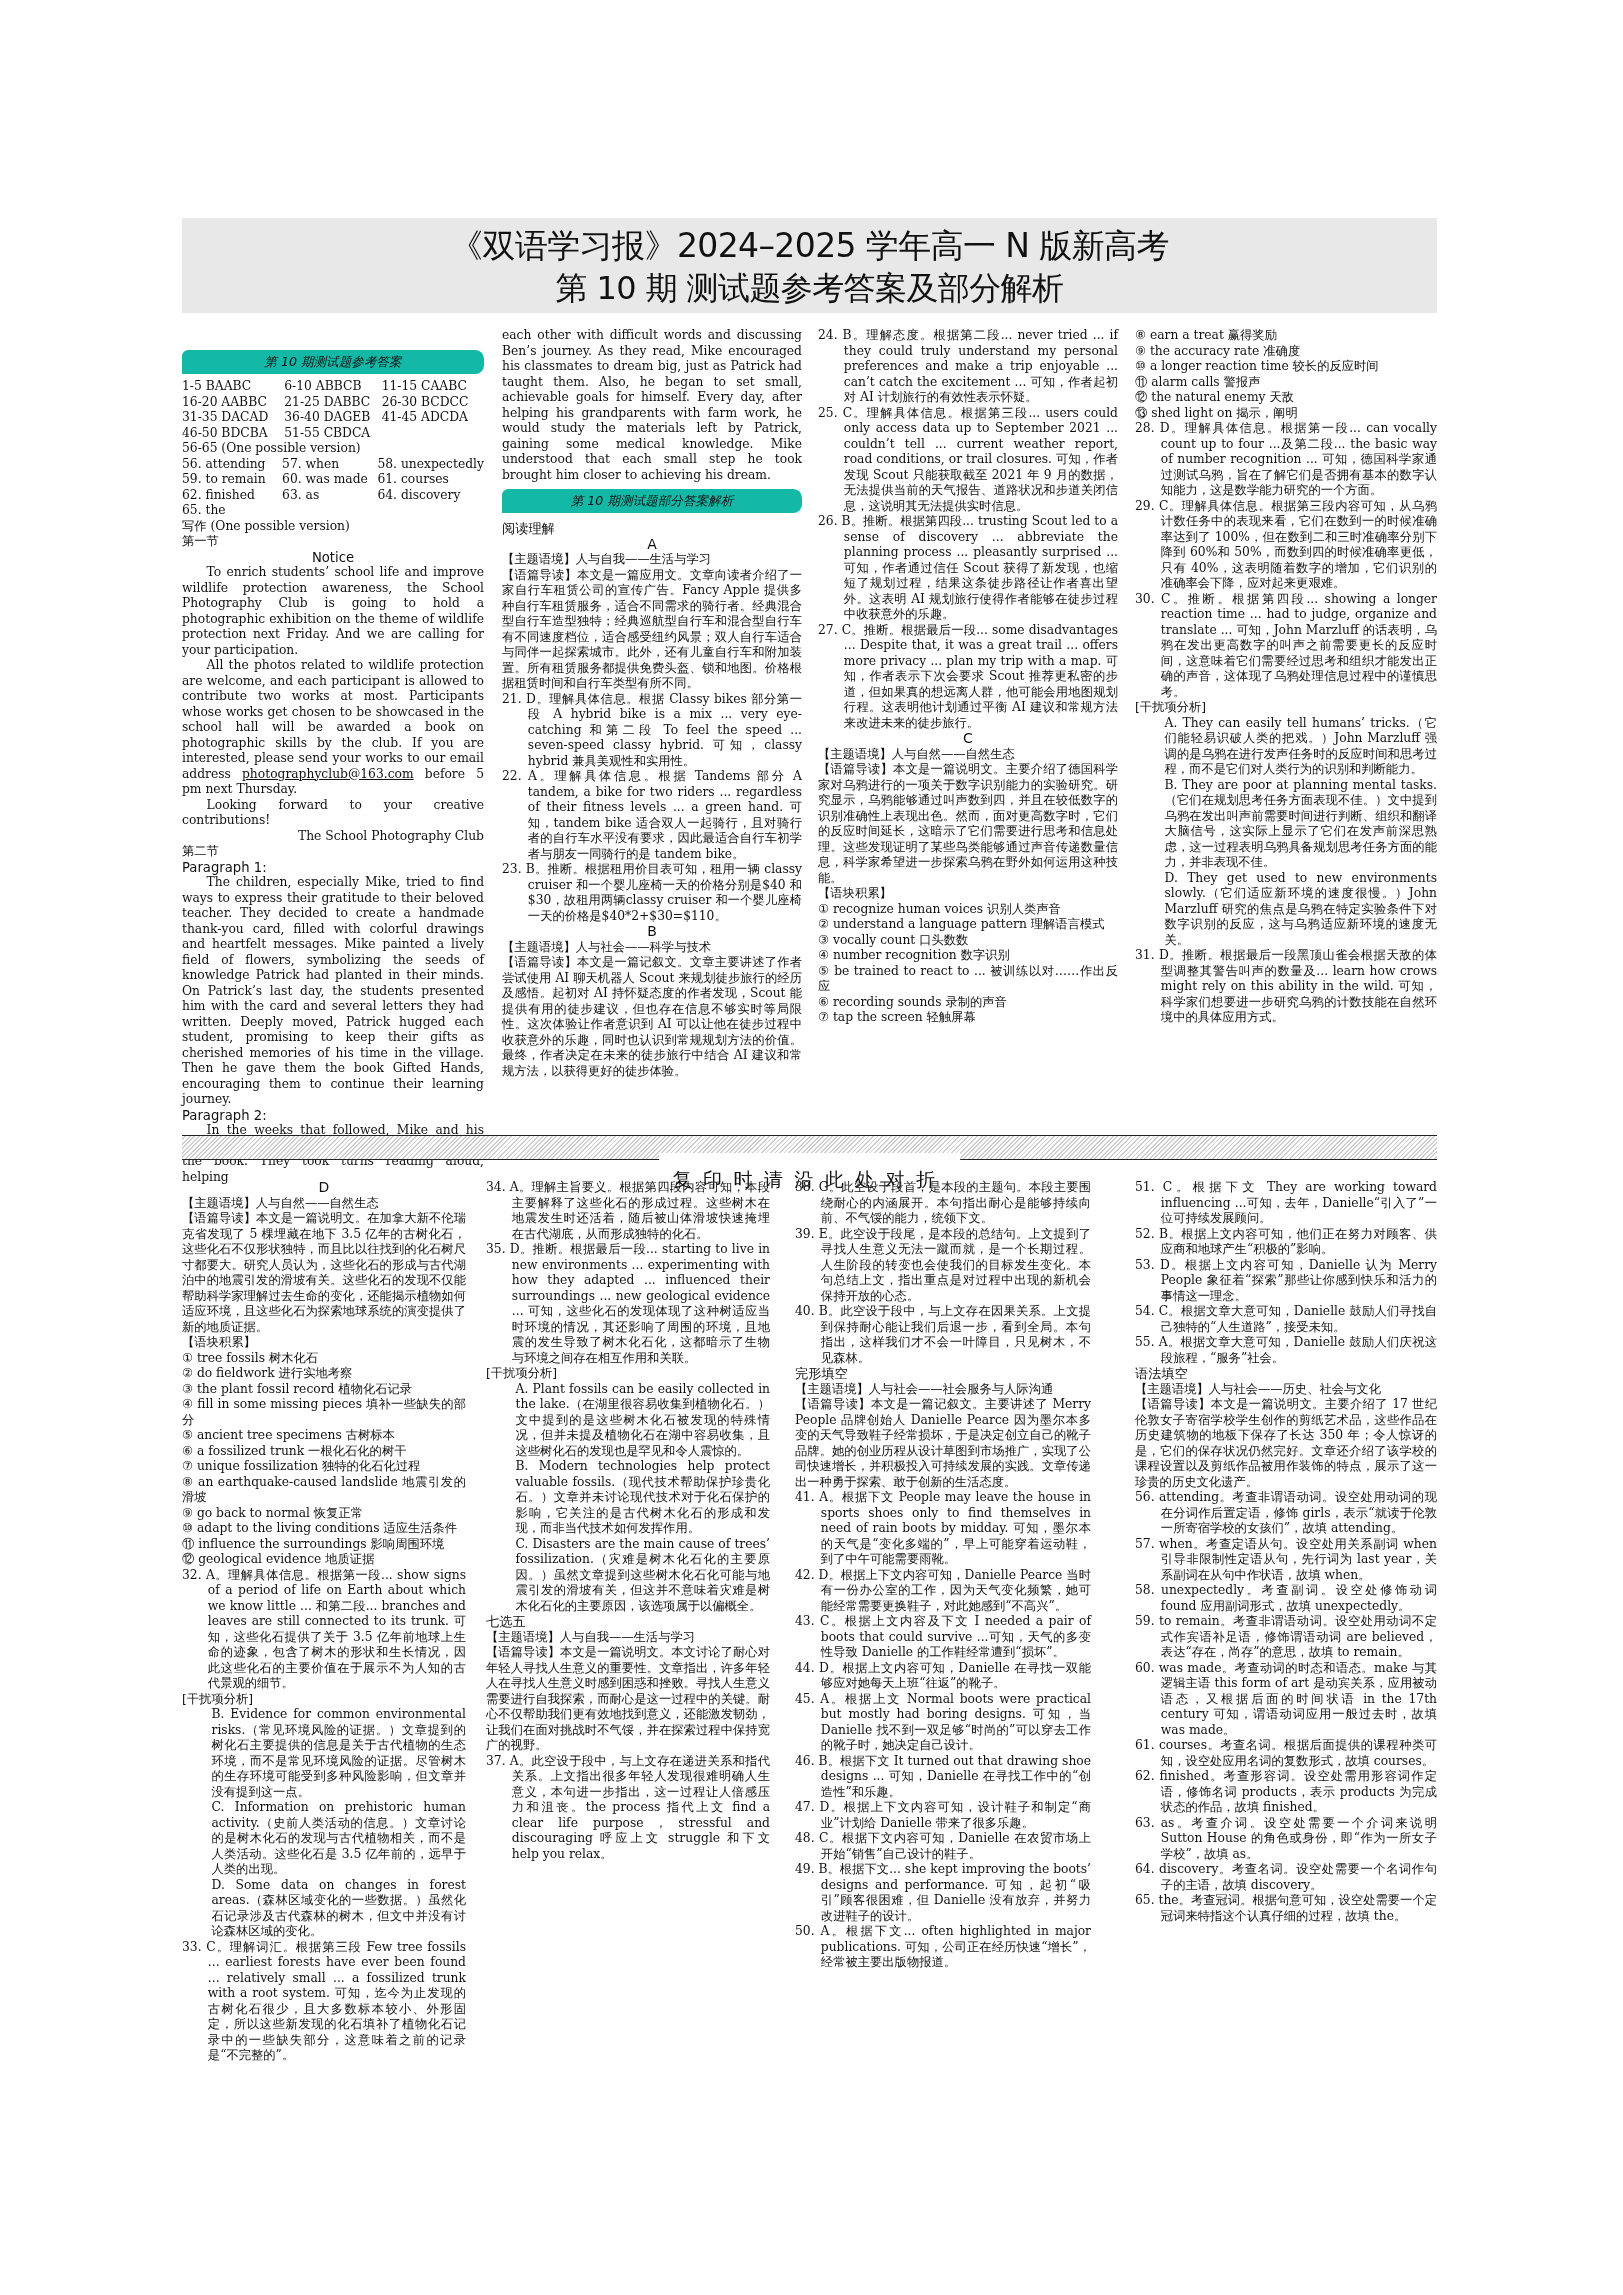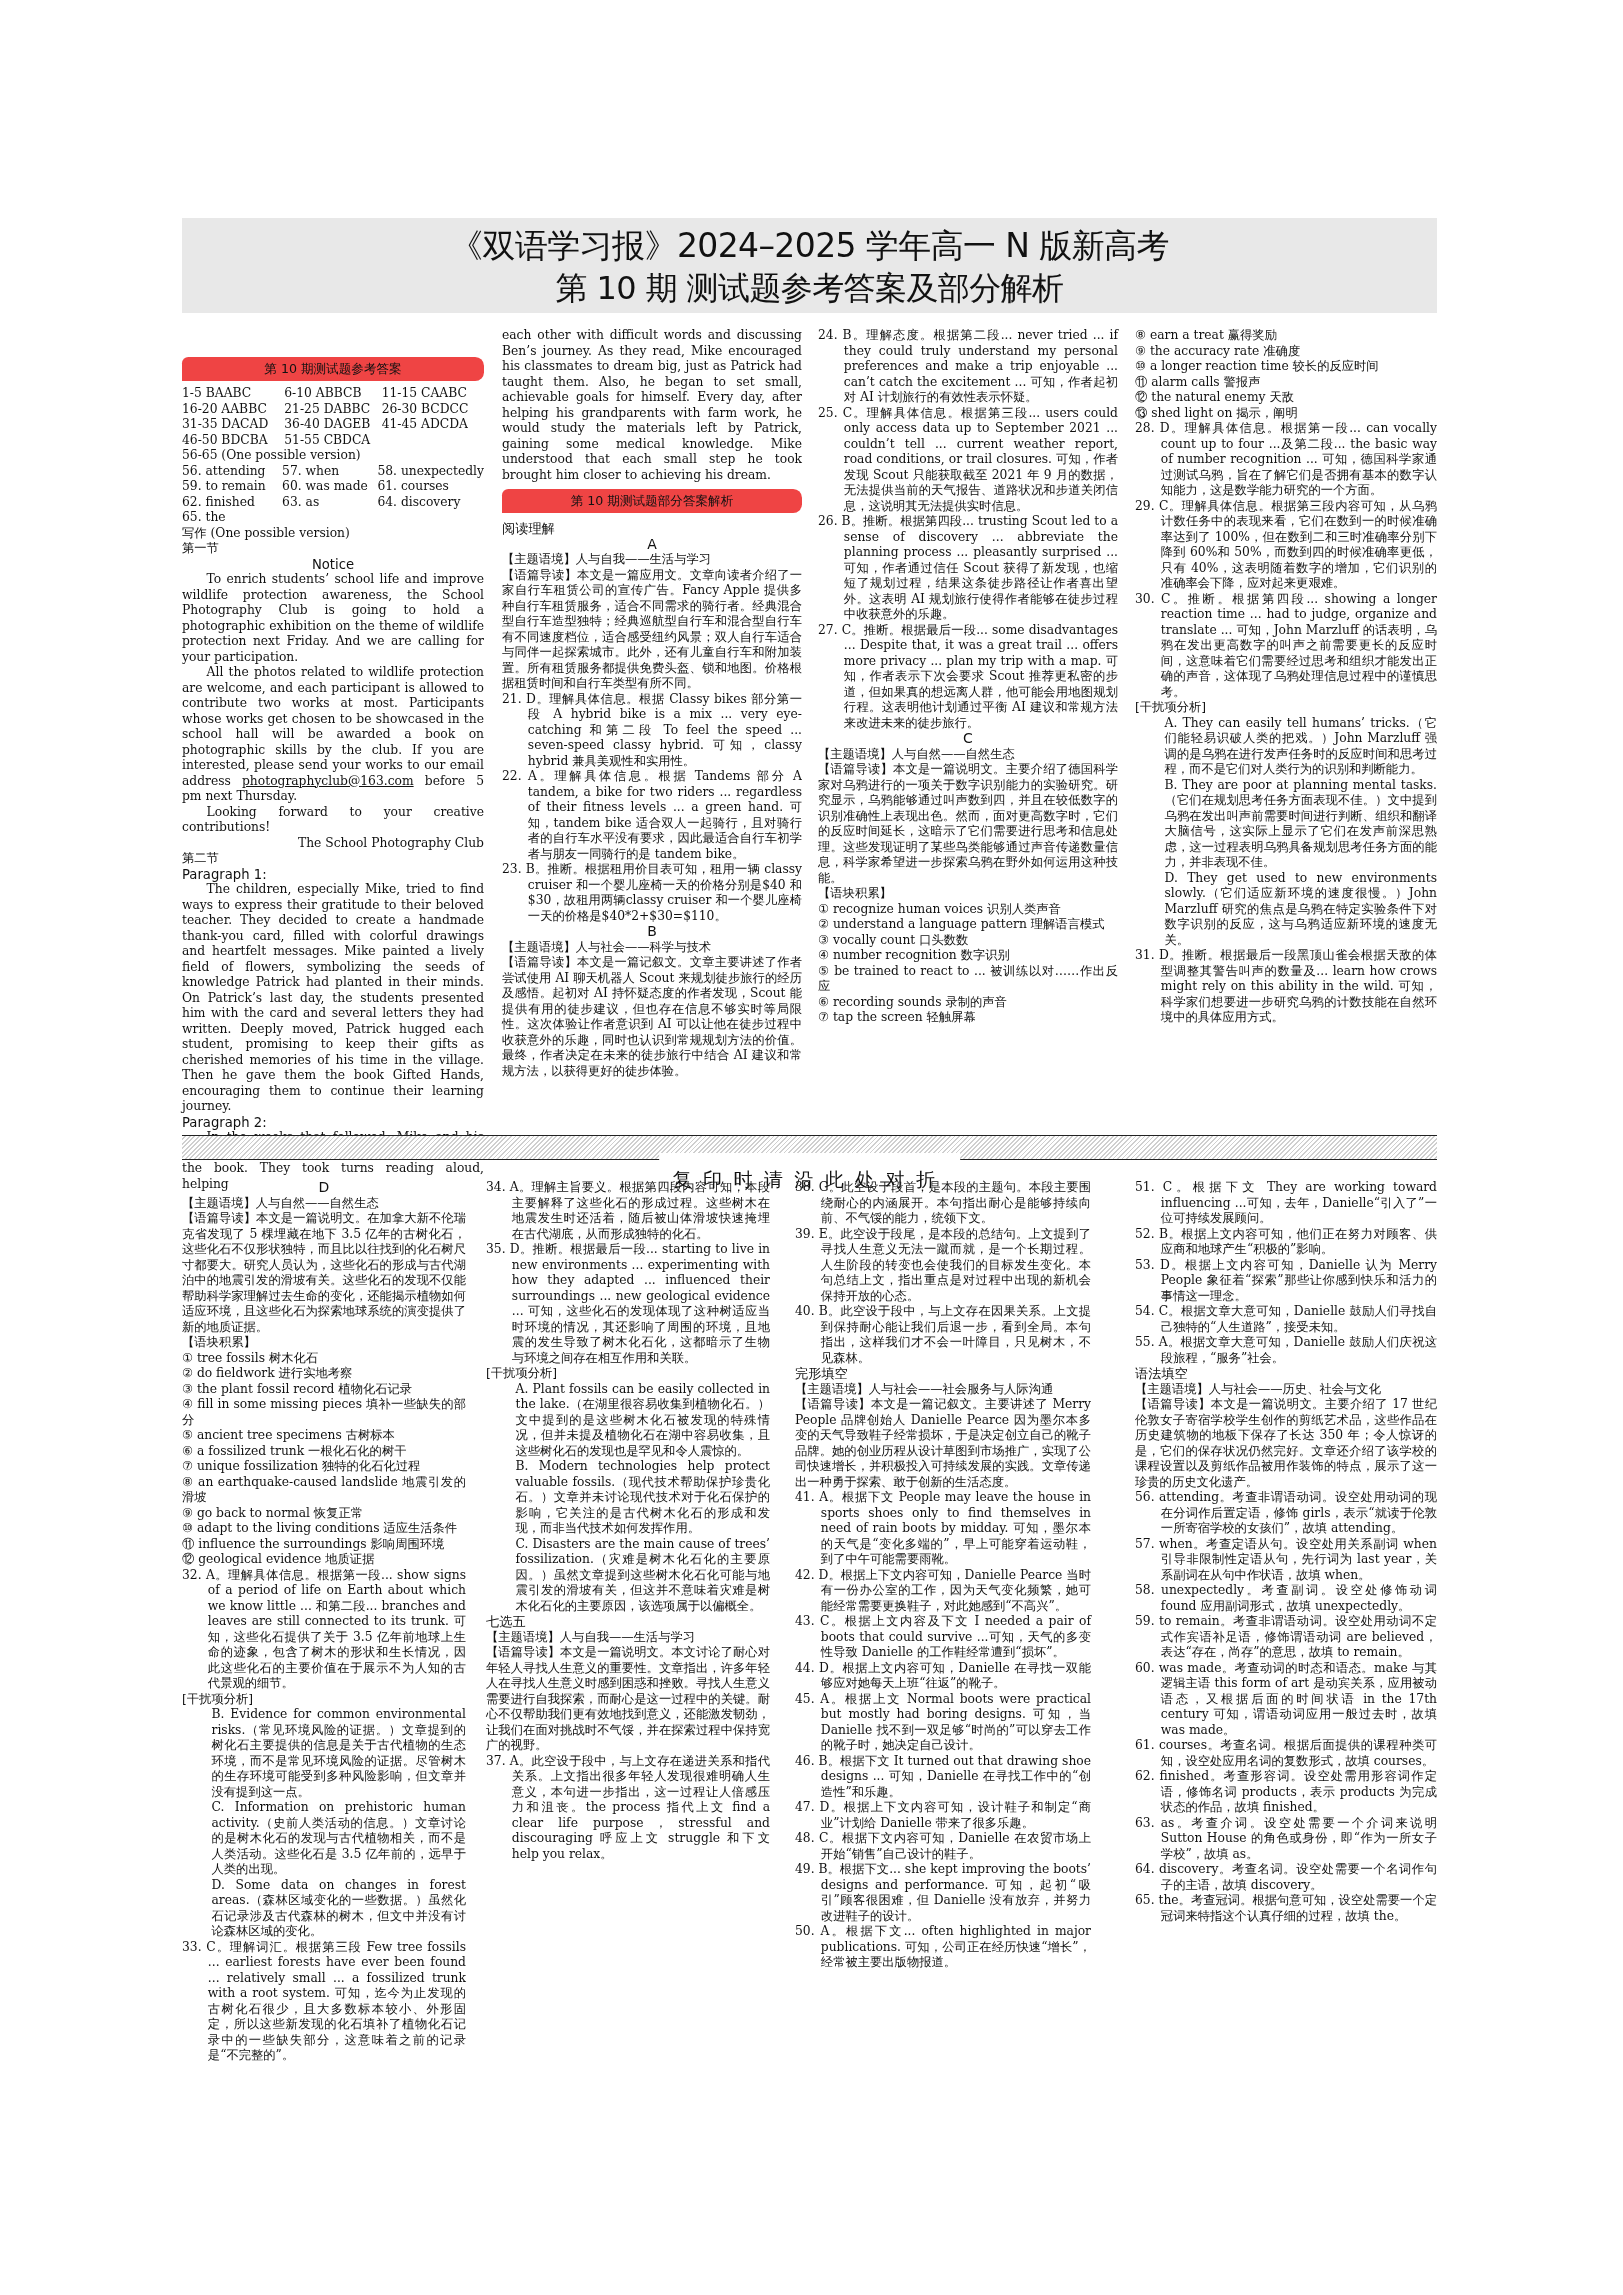--- a/index.html
+++ b/index.html
@@ -8,22 +8,22 @@
   .sans{font-family:"DejaVu Sans","Liberation Sans",sans-serif;}
   .title-band{position:absolute;left:182px;top:218px;width:1255px;height:95px;background:#e8e8e8;
        text-align:center;font-family:"DejaVu Sans","Liberation Sans",sans-serif;}
   .title-band .l1{font-size:33px;line-height:43px;padding-top:6.3px;letter-spacing:-0.6px;}
   .title-band .l2{font-size:32px;line-height:43px;letter-spacing:-0.6px;}
   .col{position:absolute;font-size:12.3px;line-height:15.5px;text-align:justify;}
   .col p{margin:0;}
   .ind{text-indent:2em;}
   .hang{padding-left:2.1em;text-indent:-2.1em;}
   .hang2{padding-left:2.4em;}
-  .sec-head{background:#ef4444;border-radius:6.3px 8.8px 8.8px 0;text-align:center;
-       font-family:"DejaVu Sans","Liberation Sans",sans-serif;font-size:12.6px;line-height:24px;margin:13px 0 5px 0;}
+  .sec-head{background:#14b8a6;border-radius:6.3px 8.8px 8.8px 0;text-align:center;
+       font-family:"DejaVu Sans","Liberation Sans",sans-serif;font-size:12.6px;line-height:24px;margin:6px 0 5px 0;font-style:italic;}
   .center{text-align:center;}
   .right{text-align:right;}
   .pl{font-family:"DejaVu Sans","Liberation Sans",sans-serif;font-size:13.2px;}
   .grid3{display:grid;grid-template-columns:1.05fr 1fr 1.05fr;text-align:left;}
   .grid3 span{white-space:nowrap;}
   .letter{text-align:center;font-family:"DejaVu Sans","Liberation Sans",sans-serif;font-size:14px;}
   .bold{font-family:"DejaVu Sans","Liberation Sans",sans-serif;font-weight:bold;}
   .u{text-decoration:underline;}
   .fold{position:absolute;left:182px;top:1135px;width:1255px;height:23px;border-top:1.3px solid #222;border-bottom:1.3px solid #222;
         background:repeating-linear-gradient(135deg,#fff 0 1.9px,#cfcfcf 1.9px 3.2px);}

